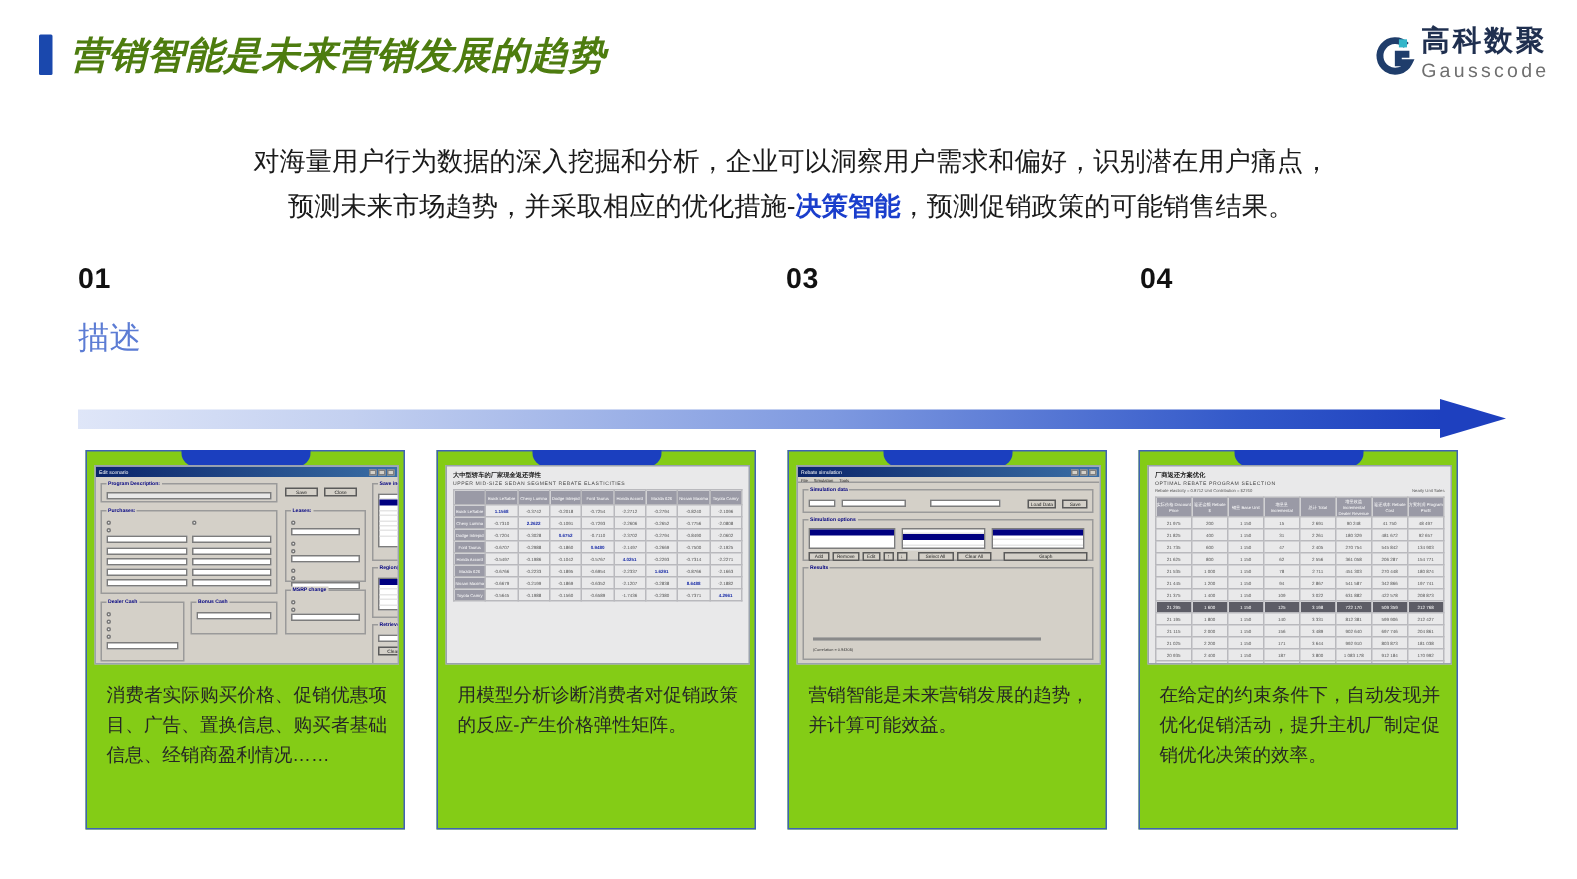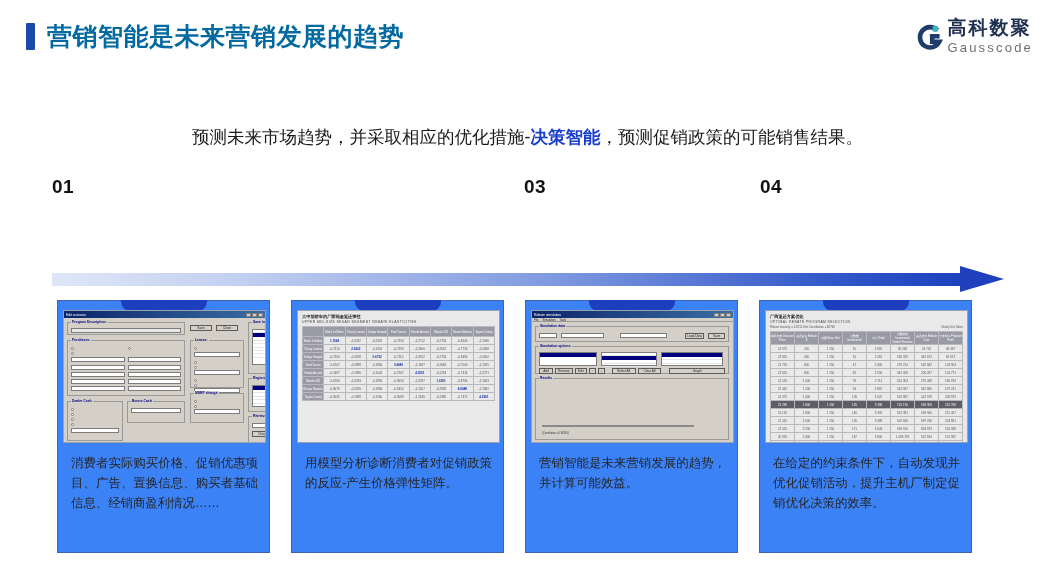--- a/index.html
+++ b/index.html
@@ -8,21 +8,21 @@
     background: #ffffff;
     font-family: "Liberation Sans", "DejaVu Sans", sans-serif;
     overflow: hidden;
   }
   .slide { position: relative; width: 1051px; height: 586px; background:#fff; }
 
   
   .header { position: absolute; left: 0; top: 0; width: 1051px; height: 78px; }
   .title-wrap { position: absolute; left: 26px; top: 20px; display: flex; align-items: center; gap: 12px; }
   .title-bar { width: 9px; height: 27px; background: #1a48ad; border-radius: 1px; }
-  .title-text { font-size: 25px; font-weight: bold; color: #0369a1; letter-spacing: .5px; white-space: nowrap; }
+  .title-text { font-size: 25px; font-weight: bold; color: #4d7c0f; letter-spacing: .5px; white-space: nowrap; font-style: italic; }
 
   .logo { position: absolute; right: 18px; top: 18px; display: flex; align-items: center; gap: 2px; }
   .logo-mark { position: relative; width: 30px; height: 30px; }
   .logo-cn { font-size: 19px; font-weight: bold; color: #1f2f4f; letter-spacing: 2px; line-height: 1.05; }
   .logo-en { font-size: 13px; color: #6f6f6f; letter-spacing: 2.2px; line-height: 1.2; }
 
   
   .lead { position: absolute; left: 50px; top: 92px; width: 955px; text-align: center;
           font-size: 17.5px; line-height: 30px; color: #1a1a1a; }
   .lead .hl { color: #1a3ecc; font-weight: bold; }
@@ -37,21 +37,21 @@
   .arrow { position: absolute; left: 52px; top: 266px; width: 950px; height: 26px; }
   .arrow-shaft { position: absolute; left: 0; top: 7px; width: 915px; height: 13px;
       background: linear-gradient(to right, #dfe6f8 0%, #c3d0f0 20%, #7e99e0 55%, #3258c9 85%, #1c3fbe 100%); }
   .arrow-head { position: absolute; left: 908px; top: 0; width: 0; height: 0;
       border-top: 13px solid transparent; border-bottom: 13px solid transparent;
       border-left: 44px solid #1e40bf; }
 
   
   .cards { position: absolute; left: 57px; top: 300px; width: 915px; height: 253px; }
   .card { position: absolute; top: 0; width: 213px; height: 253px;
-          border: 1px solid #3f62b5; background: #3b82f6; }
+          border: 1px solid #3f62b5; background: #84cc16; }
   .card-tab { position: absolute; left: 50%; transform: translateX(-50%); top: -1px;
       width: 86px; height: 11px; background: #1b3fbf;
       border-bottom-left-radius: 9px; border-bottom-right-radius: 9px; }
 
   .shot { position: absolute; left: 5px; top: 9px; width: 203px; height: 133px;
           background: #cfcfcf; border: 1px solid #9aa2ae; overflow: hidden; }
   .caption { position: absolute; left: 13px; right: 11px; top: 152px;
              font-size: 12.4px; line-height: 20px; color: #262626; text-align: justify; }
 
   
@@ -113,27 +113,28 @@
         </svg>
       </span>
       <span>
         <span class="logo-cn">高科数聚</span><br>
         <span class="logo-en">Gausscode</span>
       </span>
     </div>
   </div>
 
   <div class="lead">
-    <br>
+    <span>对海量用户行为数据的深入挖掘和分析，企业可以洞察用户需求和偏好，识别潜在用户痛点，</span><br>
     <span>预测未来市场趋势，并采取相应的优化措施-</span><span class="hl">决策智能</span><span>，预测促销政策的可能销售结果。</span>
   </div>
 
   <div class="steps">
     <div class="step" style="left:0px">
       <div class="step-num">01</div>
+      <div class="step-label">描述</div>
     </div>
     <div class="step" style="left:472px">
       <div class="step-num">03</div>
     </div>
     <div class="step" style="left:708px">
       <div class="step-num">04</div>
     </div>
   </div>
 
   <div class="arrow">

